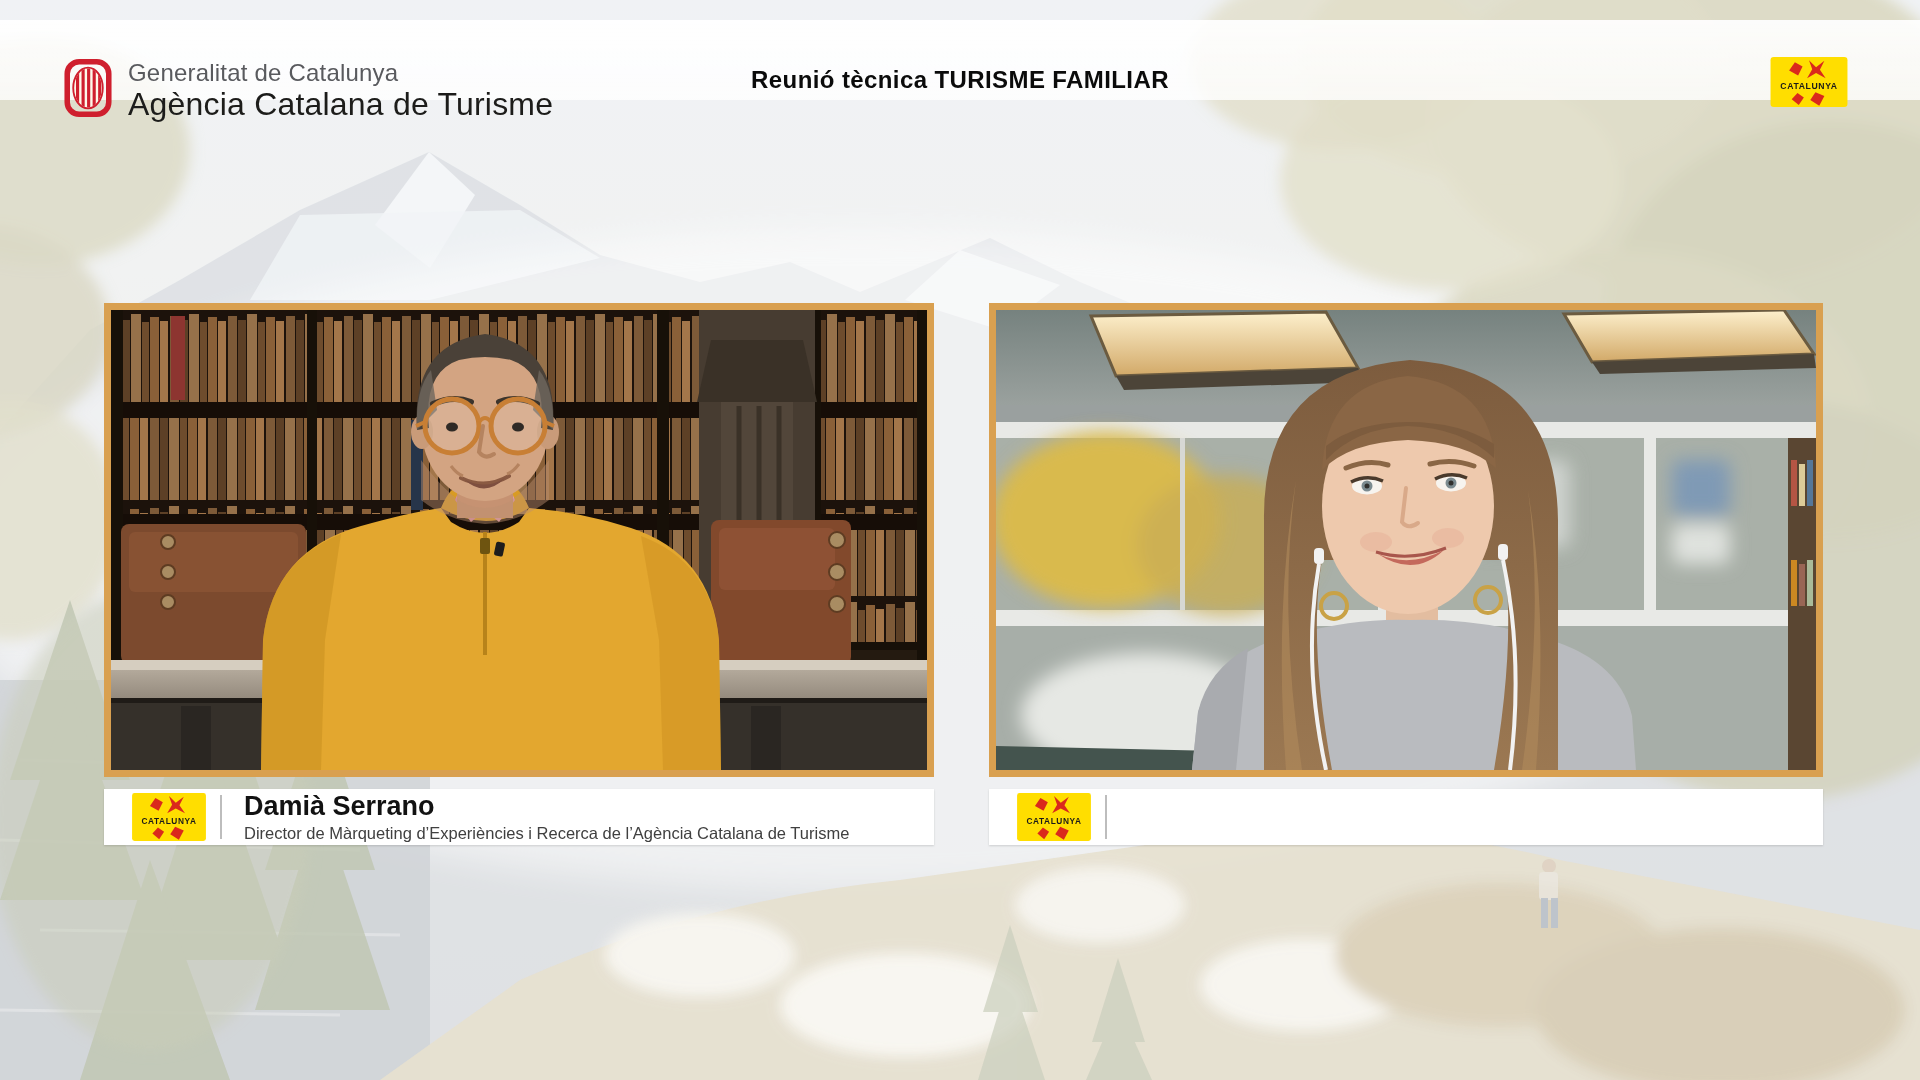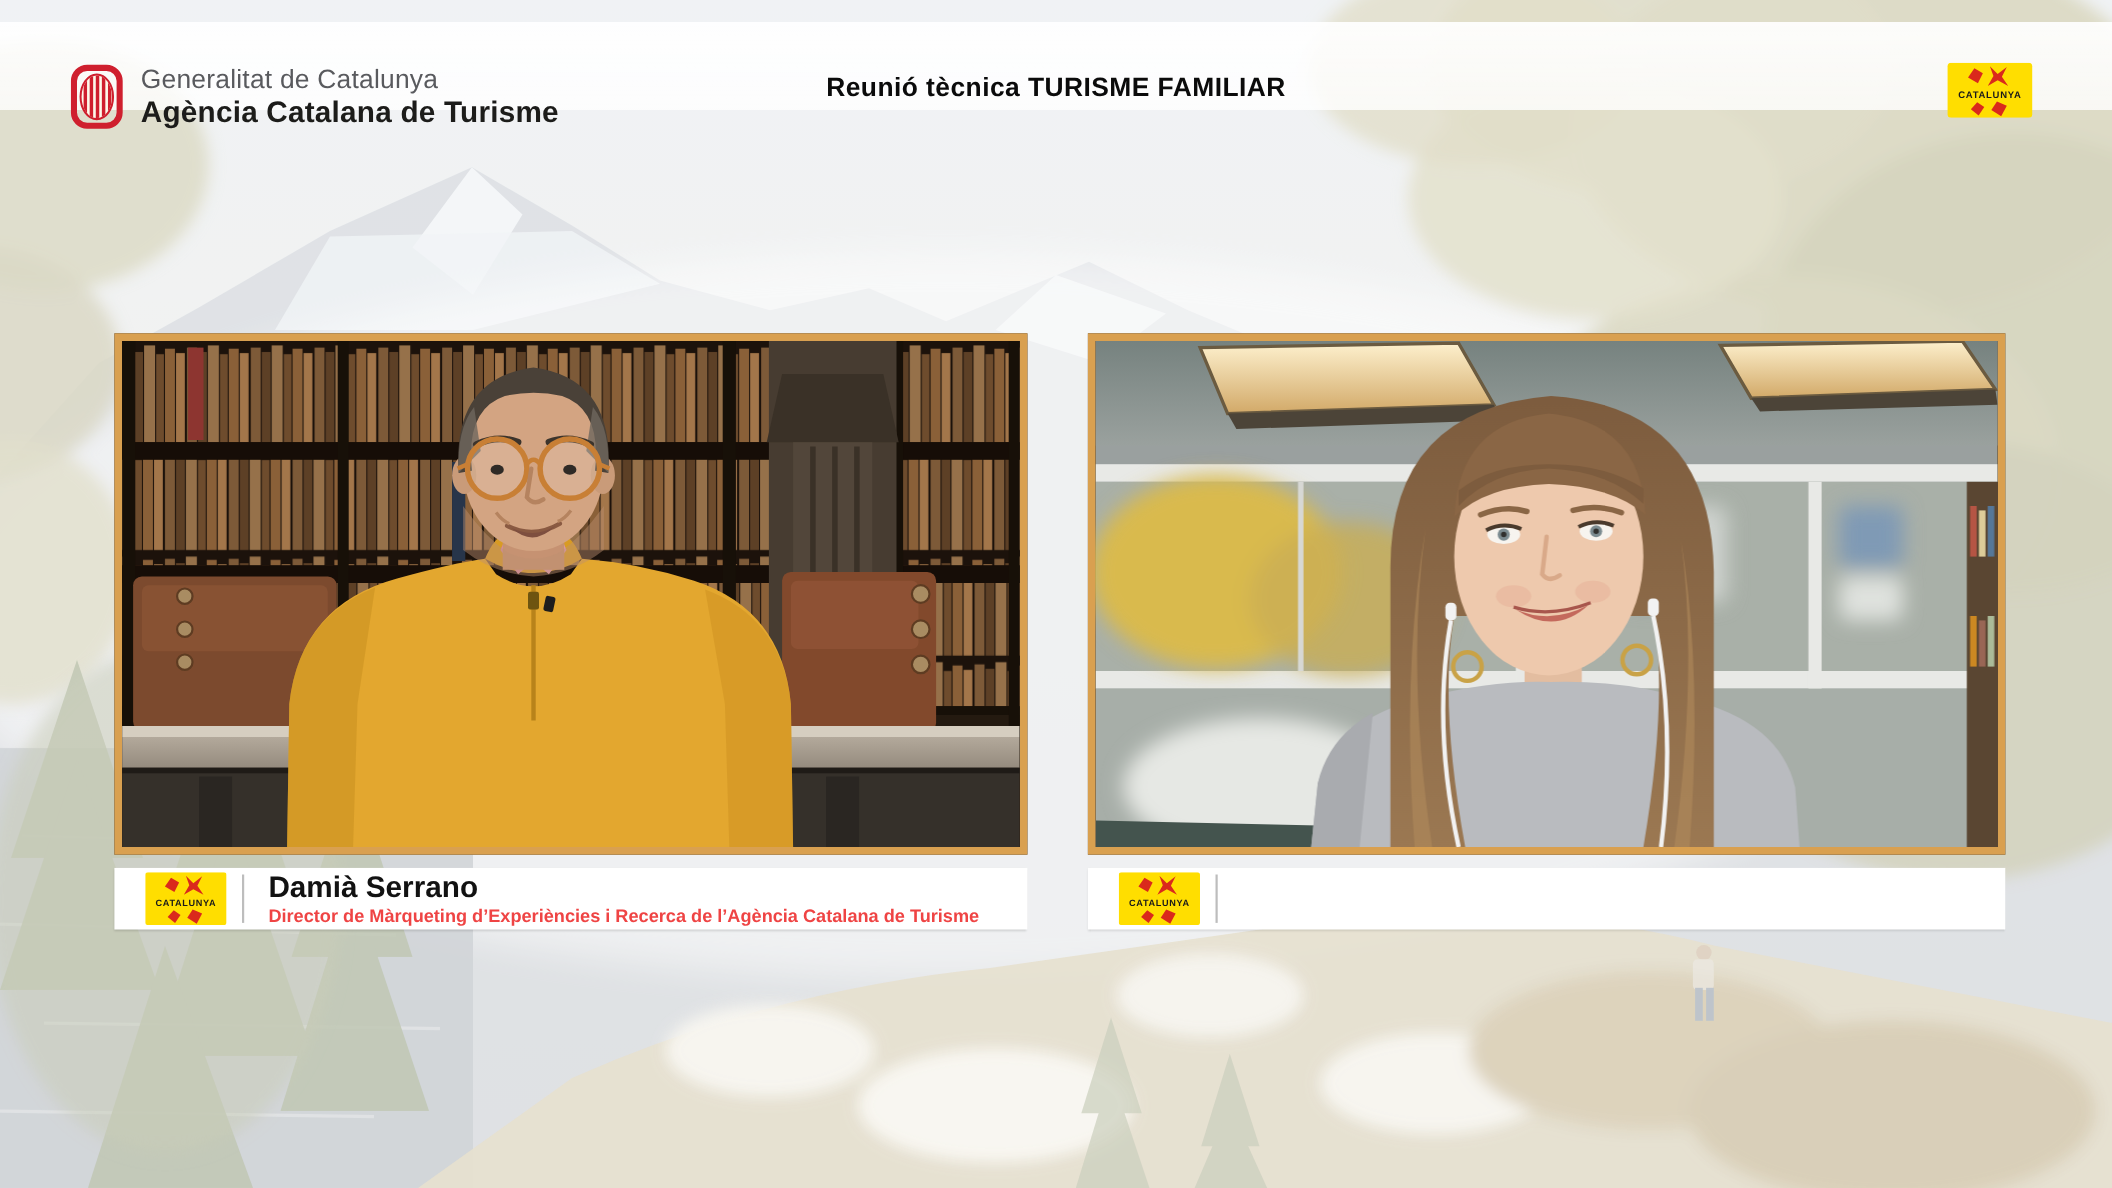--- a/index.html
+++ b/index.html
@@ -6,39 +6,39 @@
   .stage{position:relative;width:1920px;height:1080px;overflow:hidden;
          font-family:"Liberation Sans",sans-serif;background:#e8eaec;}
   .stage svg text{font-family:"Liberation Sans",sans-serif;}
   .bg{position:absolute;inset:0;}
   
   .header-band{position:absolute;left:0;top:20px;width:1920px;height:80px;
     background:linear-gradient(180deg,rgba(255,255,255,.92),rgba(255,255,255,.80));}
   .org-block{position:absolute;left:64px;top:38px;display:flex;align-items:flex-start;gap:16px;justify-content:space-between;}
   .org-text{display:flex;flex-direction:column;justify-content:center;line-height:1.12;padding-top:2px;}
   .org-line1{font-size:24px;color:#595a5e;letter-spacing:.2px;}
-  .org-line2{font-size:27px;font-weight:bold;color:#1c1c1a;letter-spacing:.2px;}
+  .org-line2{font-size:32px;font-weight:normal;color:#1c1c1a;letter-spacing:.2px;}
   .meeting-title{position:absolute;left:50%;top:46px;transform:translateX(-50%);
     font-size:24px;font-weight:bold;color:#0b0b0b;white-space:nowrap;letter-spacing:.4px;}
   .brand-badge-top{position:absolute;right:69px;top:37px;width:84px;height:50px;}
   
   .panel{position:absolute;border:7px solid #D9A050;background:#222;box-sizing:content-box;}
   .panel-left{left:104px;top:303px;width:816px;height:460px;}
   .panel-right{left:989px;top:303px;width:820px;height:460px;}
   .panel svg{display:block;}
   
   .plate{position:absolute;top:789px;height:56px;background:#ffffff;display:flex;align-items:center;
     box-shadow:0 1px 2px rgba(0,0,0,.15);}
   .plate-left{left:104px;width:830px;}
   .plate-right{left:989px;width:834px;}
   .plate .badge{width:74px;height:48px;margin-left:28px;flex:0 0 auto;}
   .plate .divider{width:2px;height:44px;background:#bdbdbd;margin:0 22px 0 14px;flex:0 0 auto;}
   .plate .who{display:flex;flex-direction:column;justify-content:flex-start;line-height:1.15;white-space:nowrap;overflow:hidden;}
   .plate .name{font-size:27px;font-weight:bold;color:#121212;}
-  .plate .role{font-size:16.5px;color:#ef4444;margin-top:1px;font-weight:bold;}
+  .plate .role{font-size:16.5px;color:#404040;margin-top:1px;}
 </style>
 </head>
 <body>
 
 <div class="stage">
 
   <svg class="bg" viewBox="0 0 1920 1080" preserveAspectRatio="none" aria-hidden="true">
     <defs>
       <linearGradient id="skyg" x1="0" y1="0" x2="0" y2="1">
         <stop offset="0" stop-color="#e7ebef"></stop>

